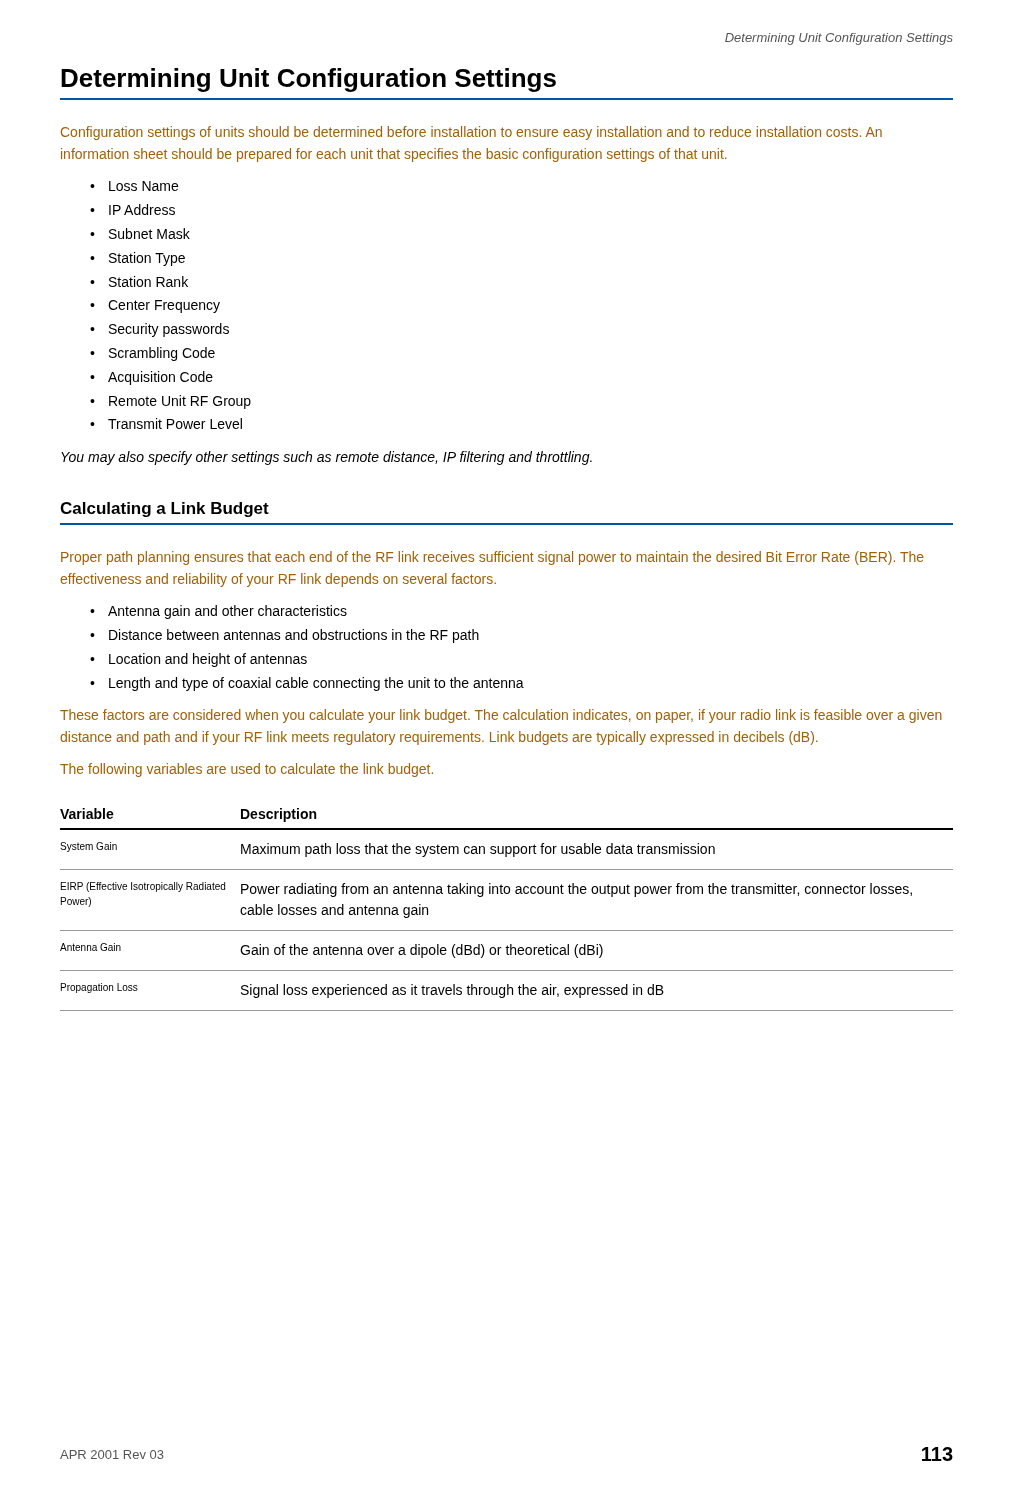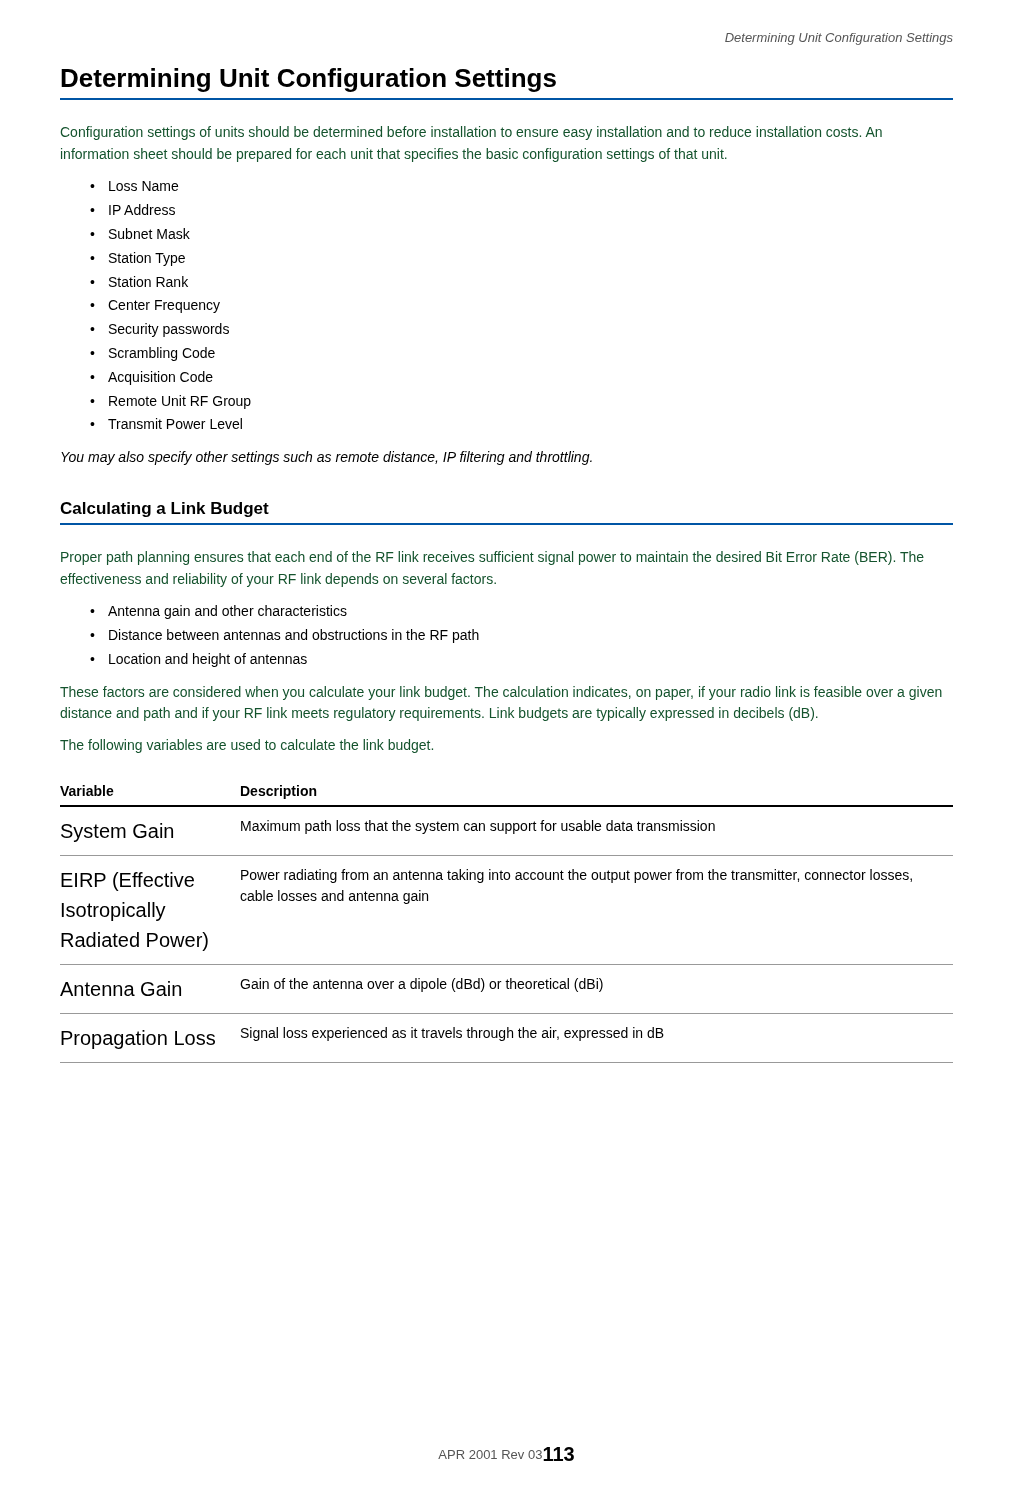--- a/index.html
+++ b/index.html
@@ -61,21 +61,21 @@
 
     .section-heading-wrapper {
       margin-bottom: 16px;
       margin-top: 30px;
     }
 
     .intro-text {
       font-size: 14px;
       line-height: 1.55;
       margin-bottom: 10px;
-      color: #14532d;
+      color: #a16207;
     }
 
     ul.bullet-list {
       list-style: none;
       margin: 8px 0 10px 30px;
     }
 
     ul.bullet-list li {
       font-size: 14px;
       line-height: 1.7;
@@ -128,30 +128,30 @@
 
     table.data-table tbody td {
       padding: 9px 10px 9px 0;
       vertical-align: top;
       color: #000;
       line-height: 1.5;
     }
 
     table.data-table tbody td:first-child {
       width: 180px;
-      font-size: 20px;
+      font-size: 10px;
     }
 
     .footer-bar {
       position: absolute;
       bottom: 30px;
       left: 60px;
       right: 60px;
       display: flex;
-      justify-content: center;
+      justify-content: space-between;
       align-items: center;
       font-size: 13px;
       color: #555;
     }
 
     .footer-page-num {
       font-size: 20px;
       font-weight: bold;
       color: #000;
     }
@@ -190,20 +190,21 @@
   <div class="section-heading-wrapper">
     <h2 class="section-title">Calculating a Link Budget</h2>
   </div>
 
   <p class="intro-text">Proper path planning ensures that each end of the RF link receives sufficient signal power to maintain the desired Bit Error Rate (BER). The effectiveness and reliability of your RF link depends on several factors.</p>
 
   <ul class="bullet-list">
     <li><span>Antenna gain and other characteristics</span></li>
     <li><span>Distance between antennas and obstructions in the RF path</span></li>
     <li><span>Location and height of antennas</span></li>
+    <li><span>Length and type of coaxial cable connecting the unit to the antenna</span></li>
   </ul>
 
   <p class="intro-text" style="margin-top:2px;">These factors are considered when you calculate your link budget. The calculation indicates, on paper, if your radio link is feasible over a given distance and path and if your RF link meets regulatory requirements. Link budgets are typically expressed in decibels (dB).</p>
 
   <p class="intro-text">The following variables are used to calculate the link budget.</p>
 
   <div class="table-wrapper">
     <table class="data-table">
       <thead>
         <tr>

